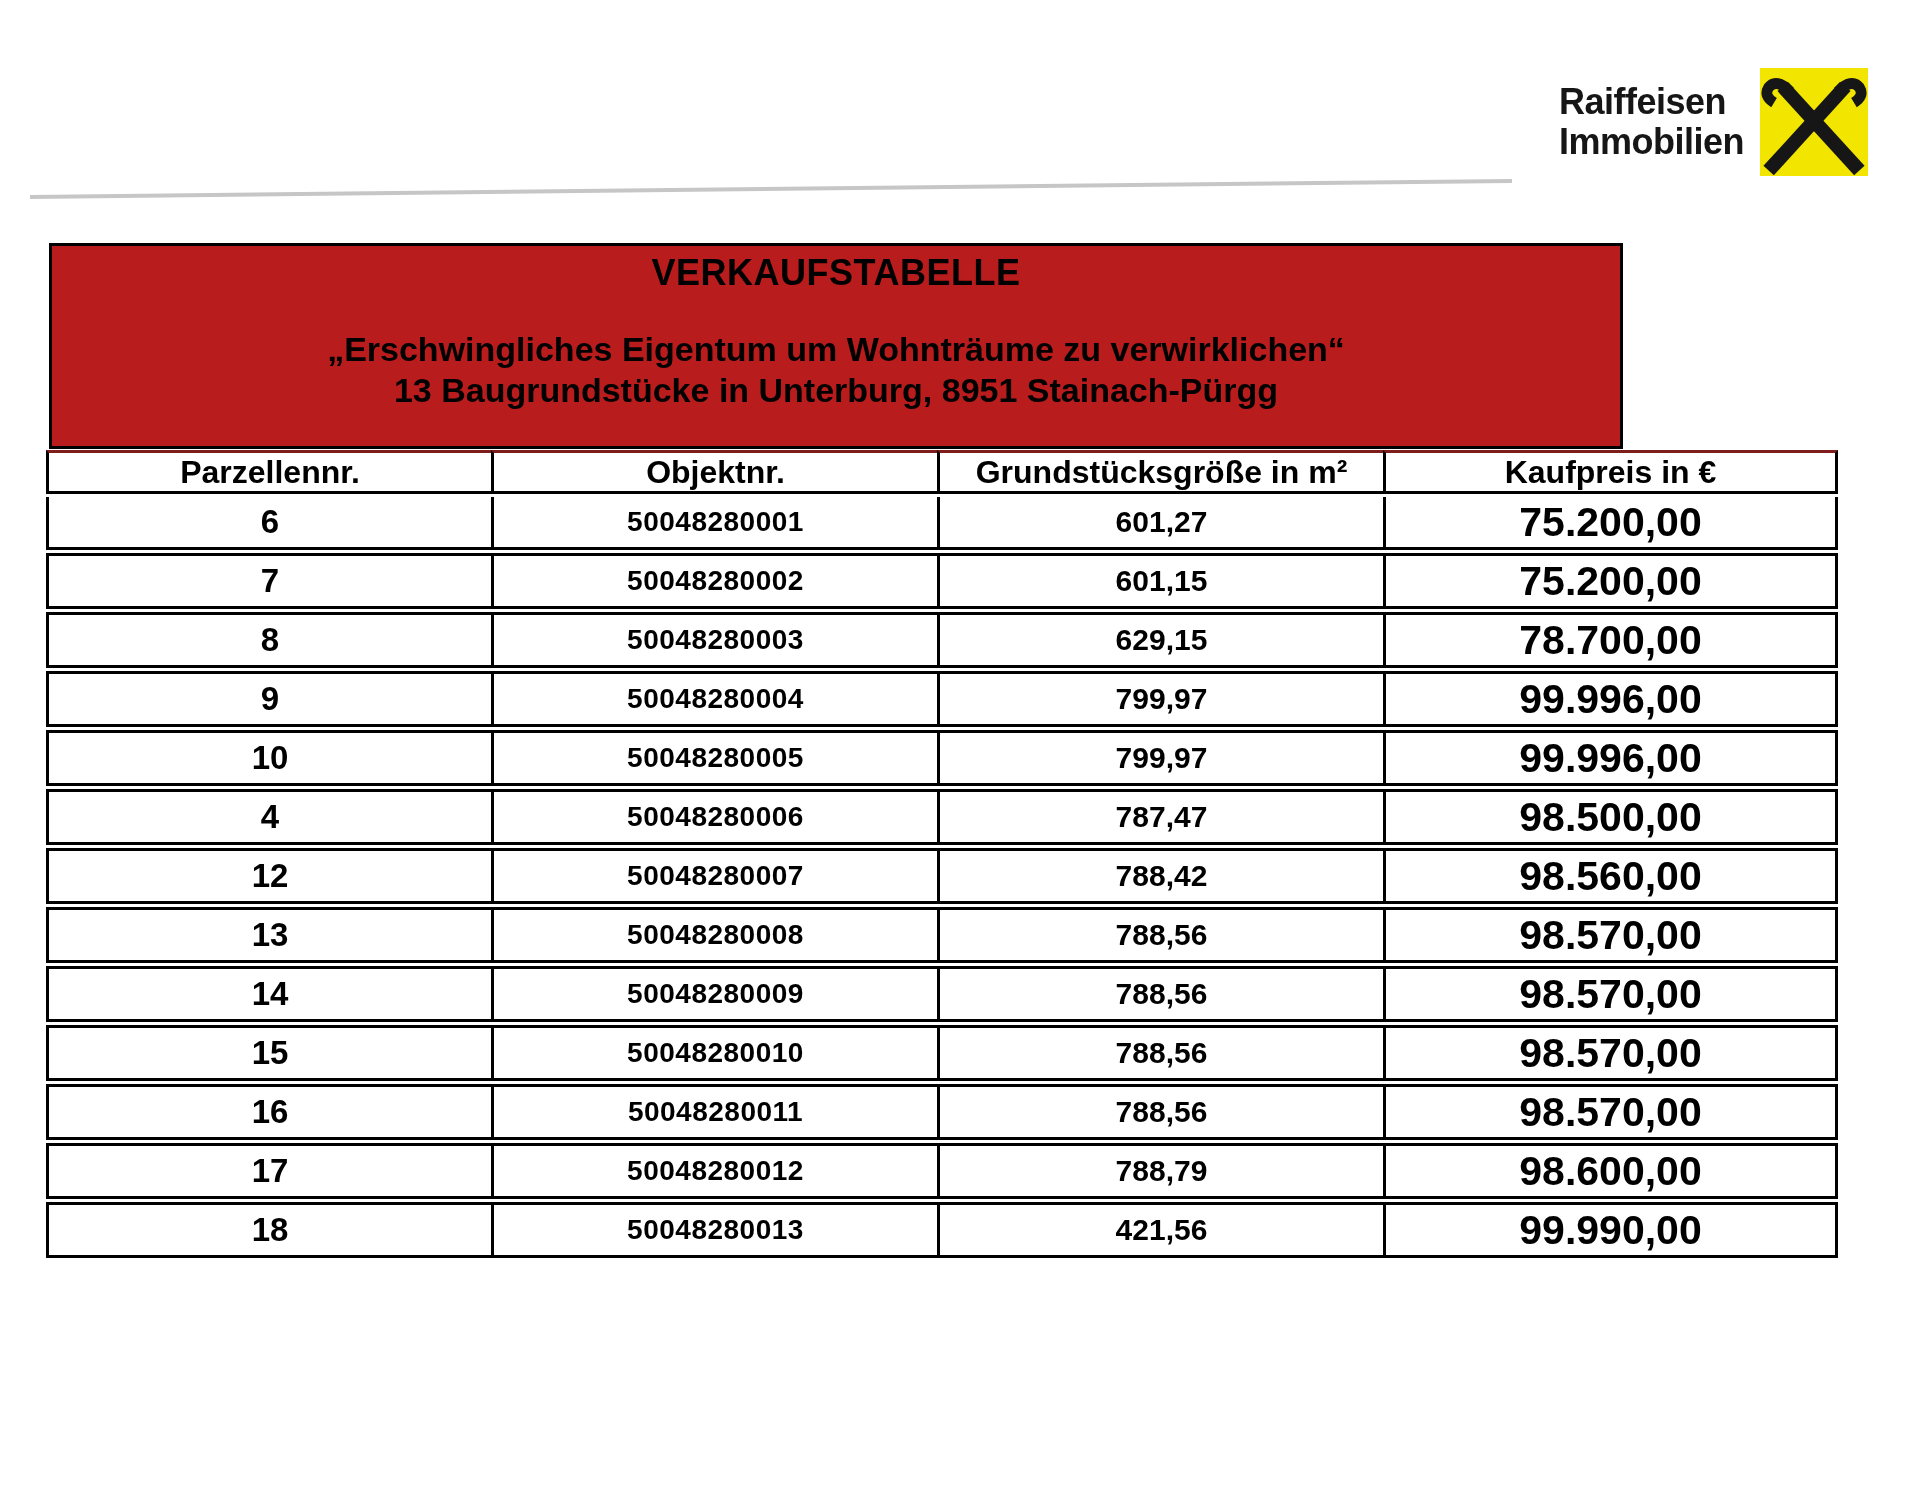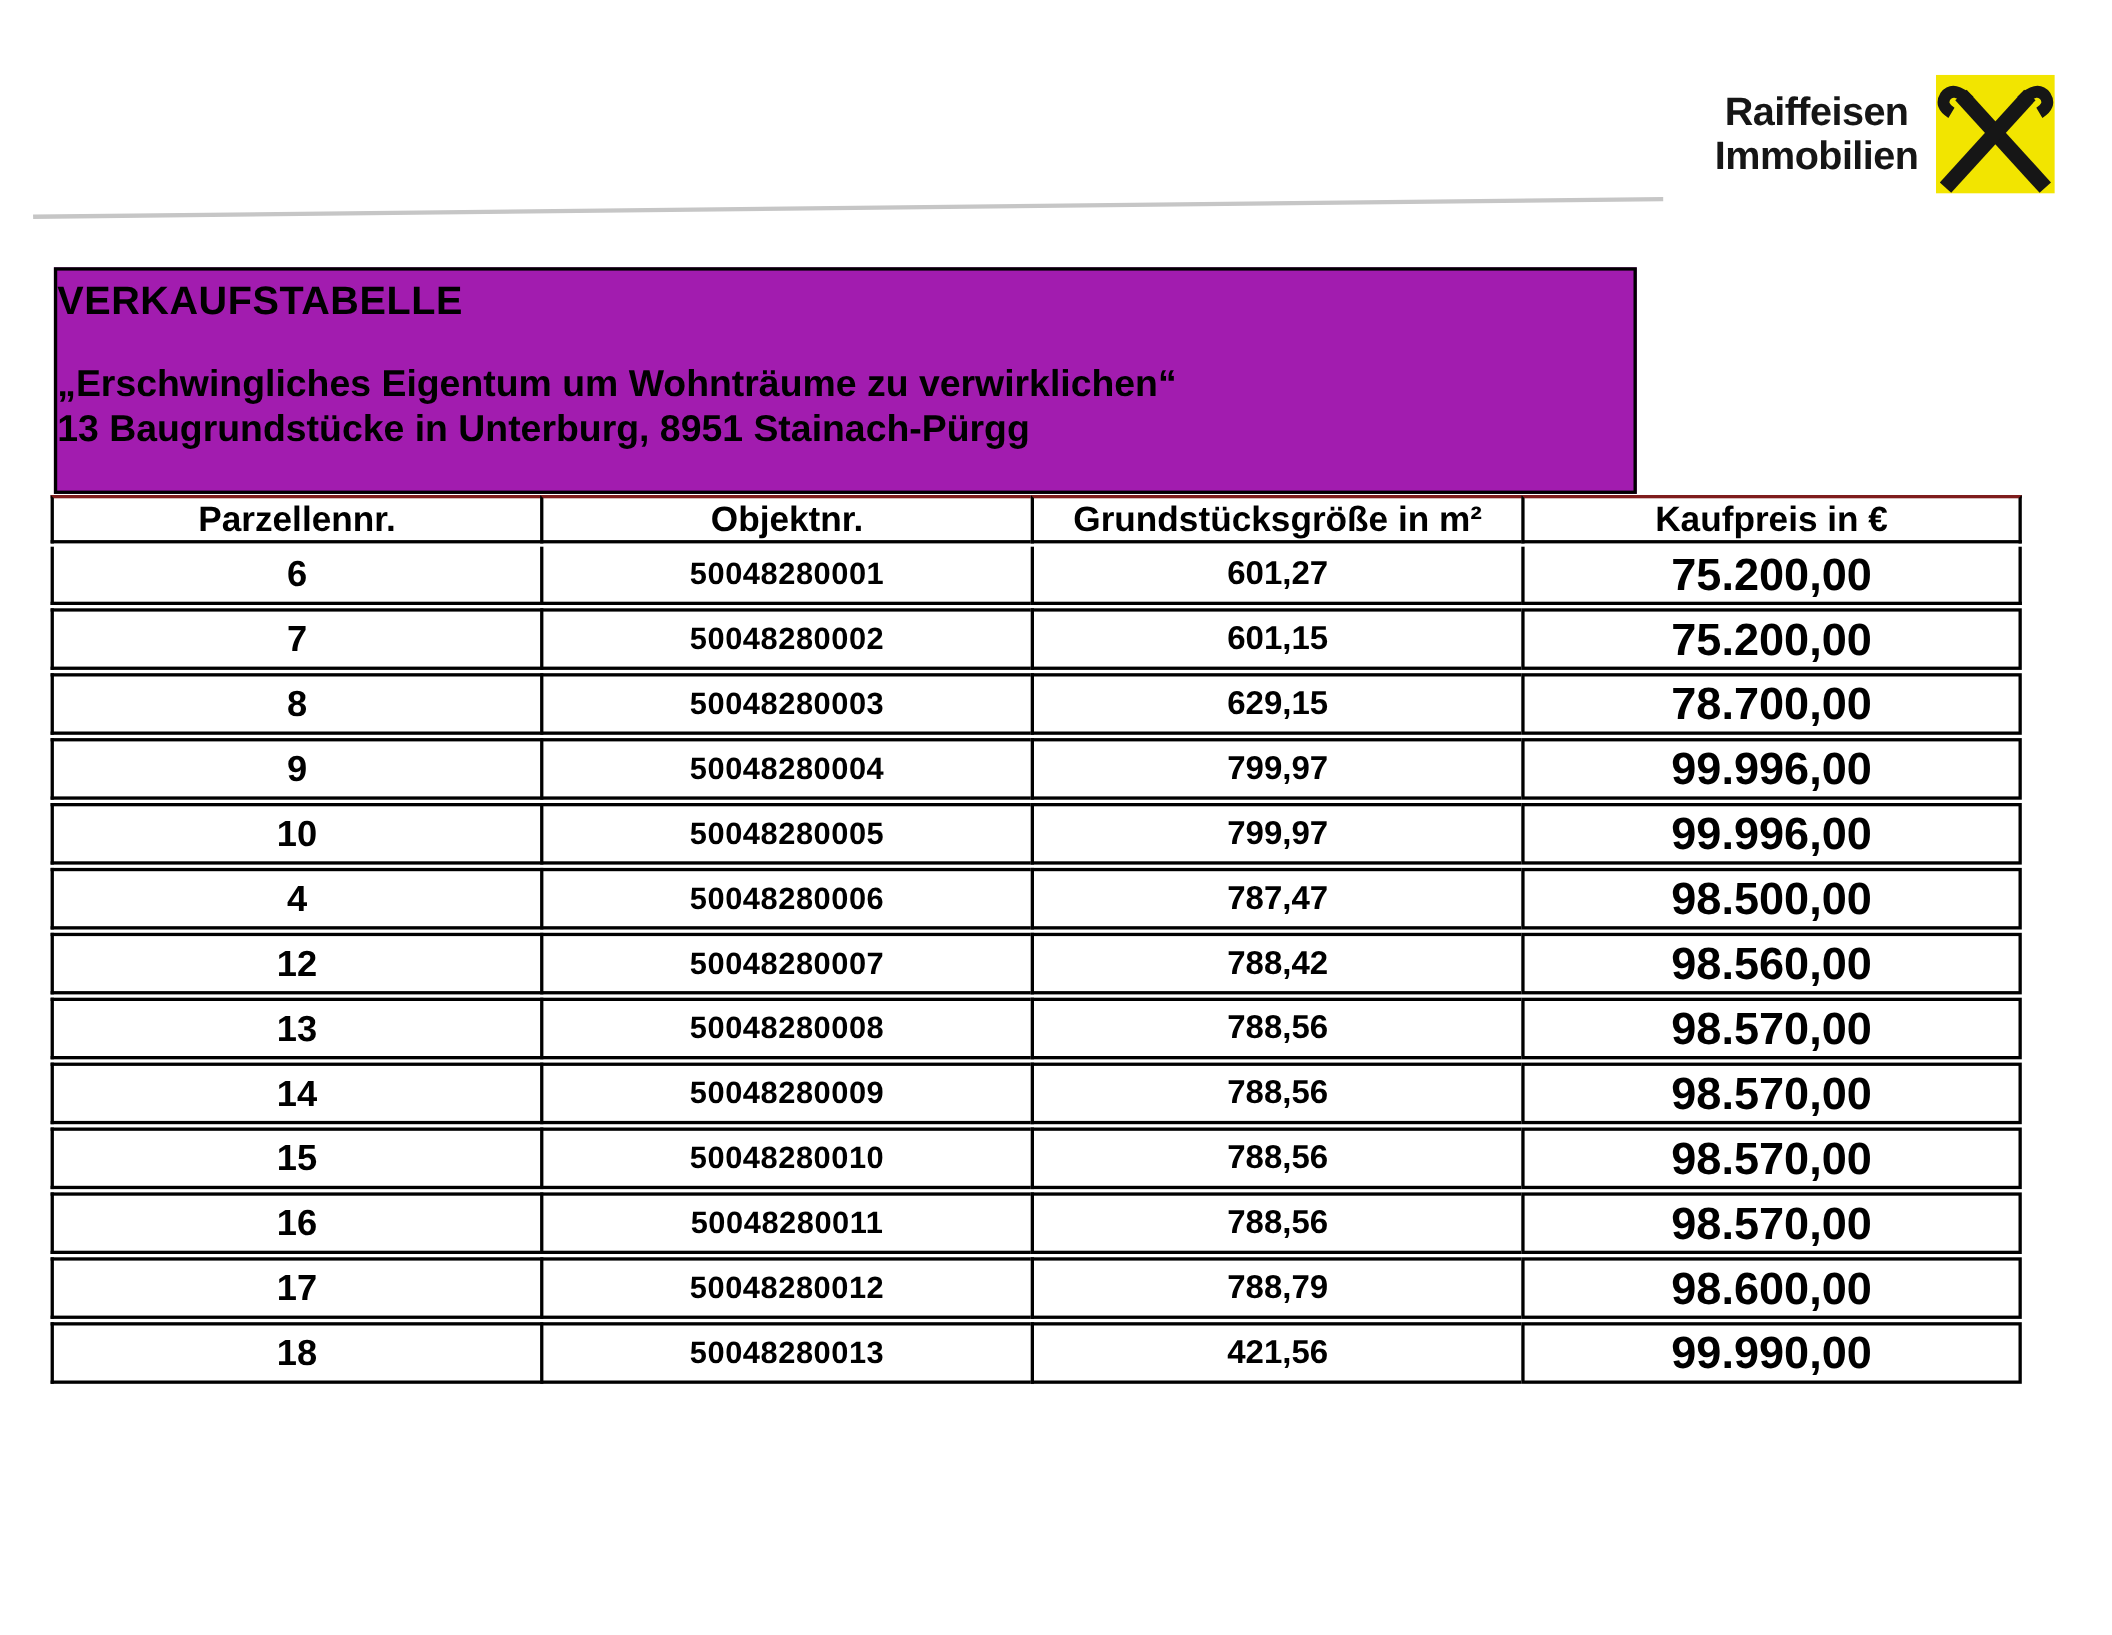--- a/index.html
+++ b/index.html
@@ -17,21 +17,21 @@
   
   .brand {
     position: absolute;
     top: 68px;
     right: 52px;
     display: flex;
     align-items: center;
     gap: 16px;
   }
   .brand-text {
-    text-align: center;
+    text-align: left;
     font-size: 36px;
     line-height: 40px;
     letter-spacing: -0.5px;
     color: #161616;
   }
   .brand-mark { width: 108px; height: 108px; }
   .brand-mark svg { display: block; }
 
   
   .divider {
@@ -43,26 +43,26 @@
     background: #c6c6c6;
     transform: rotate(-0.62deg);
     transform-origin: 100% 50%;
   }
 
   
   .banner {
     position: absolute;
     left: 49px;
     top: 243px;
-    width: 1439px;
+    width: 1574px;
     height: 206px;
     box-sizing: border-box;
-    background: #a21caf;
+    background: #b91c1c;
     border: 3px solid #000;
-    text-align: left;
+    text-align: center;
   }
   .banner-title {
     margin: 0;
     padding-top: 6px;
     font-size: 36px;
     line-height: 42px;
     letter-spacing: 0.5px;
   }
   .banner-sub1 {
     margin: 36px 0 0 0;

